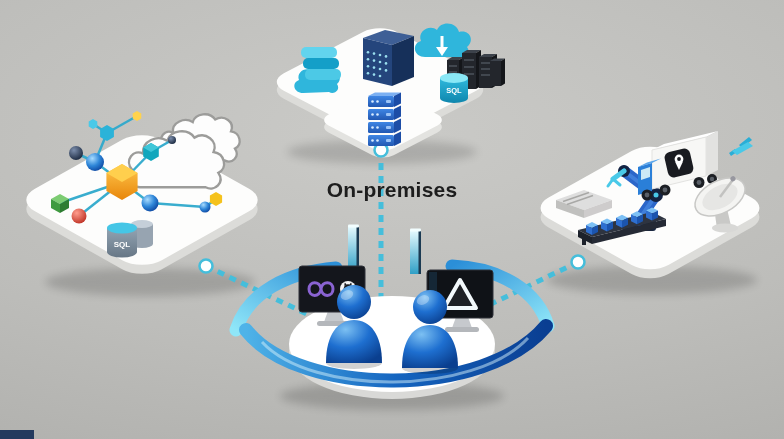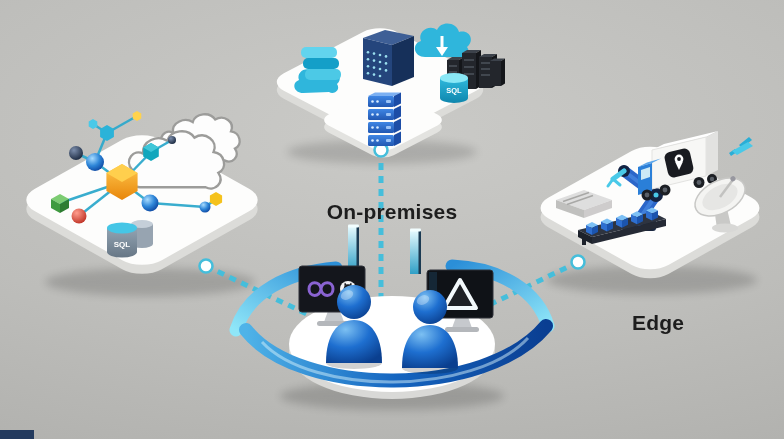--- a/index.html
+++ b/index.html
@@ -7,21 +7,21 @@
     position:relative; width:784px; height:439px; overflow:hidden;
     background: radial-gradient(120% 90% at 50% 30%, #cacac7 0%, #bdbdba 55%, #aeaeab 100%);
     font-family:"Liberation Sans", sans-serif;
   }
   svg { position:absolute; left:0; top:0; }
   .label {
     position:absolute; font-weight:700; font-size:21px; color:#1d1d1d;
     text-align:center; letter-spacing:.2px; user-select:none;
   }
   #lbl-multi  { left:40px;  top:311px; width:170px; }
-  #lbl-onprem { left:307px; top:200px; width:170px; }
+  #lbl-onprem { left:307px; top:178px; width:170px; }
   #lbl-edge   { left:610px; top:311px; width:96px; }
   .accent { position:absolute; left:0; top:430px; width:34px; height:9px; background:#233a5e; }
 </style>
 </head>
 <body>
 
 <div class="stage">
 
 <svg width="784" height="439" viewBox="0 0 784 439">
   <defs>
@@ -413,16 +413,15 @@
     <g>
       <ellipse cx="430" cy="368" rx="28" ry="6" fill="#000" opacity="0.18"></ellipse>
       <path d="M 402 368 C 402 339 414 325 430 325 C 446 325 458 339 458 368 Z" fill="url(#gPerson)"></path>
       <circle cx="430" cy="307" r="17" fill="url(#gPerson)"></circle>
       <ellipse cx="423" cy="300" rx="6.5" ry="4.5" fill="#ffffff" opacity="0.3" transform="rotate(-25 423 300)"></ellipse>
     </g>
   </g>
 </svg>
 
 <div class="label" id="lbl-onprem">On-premises</div>
-<div class="label" id="lbl-edge">Edge</div>
 <div class="accent"></div>
 
 </div>
 
 </body></html>

